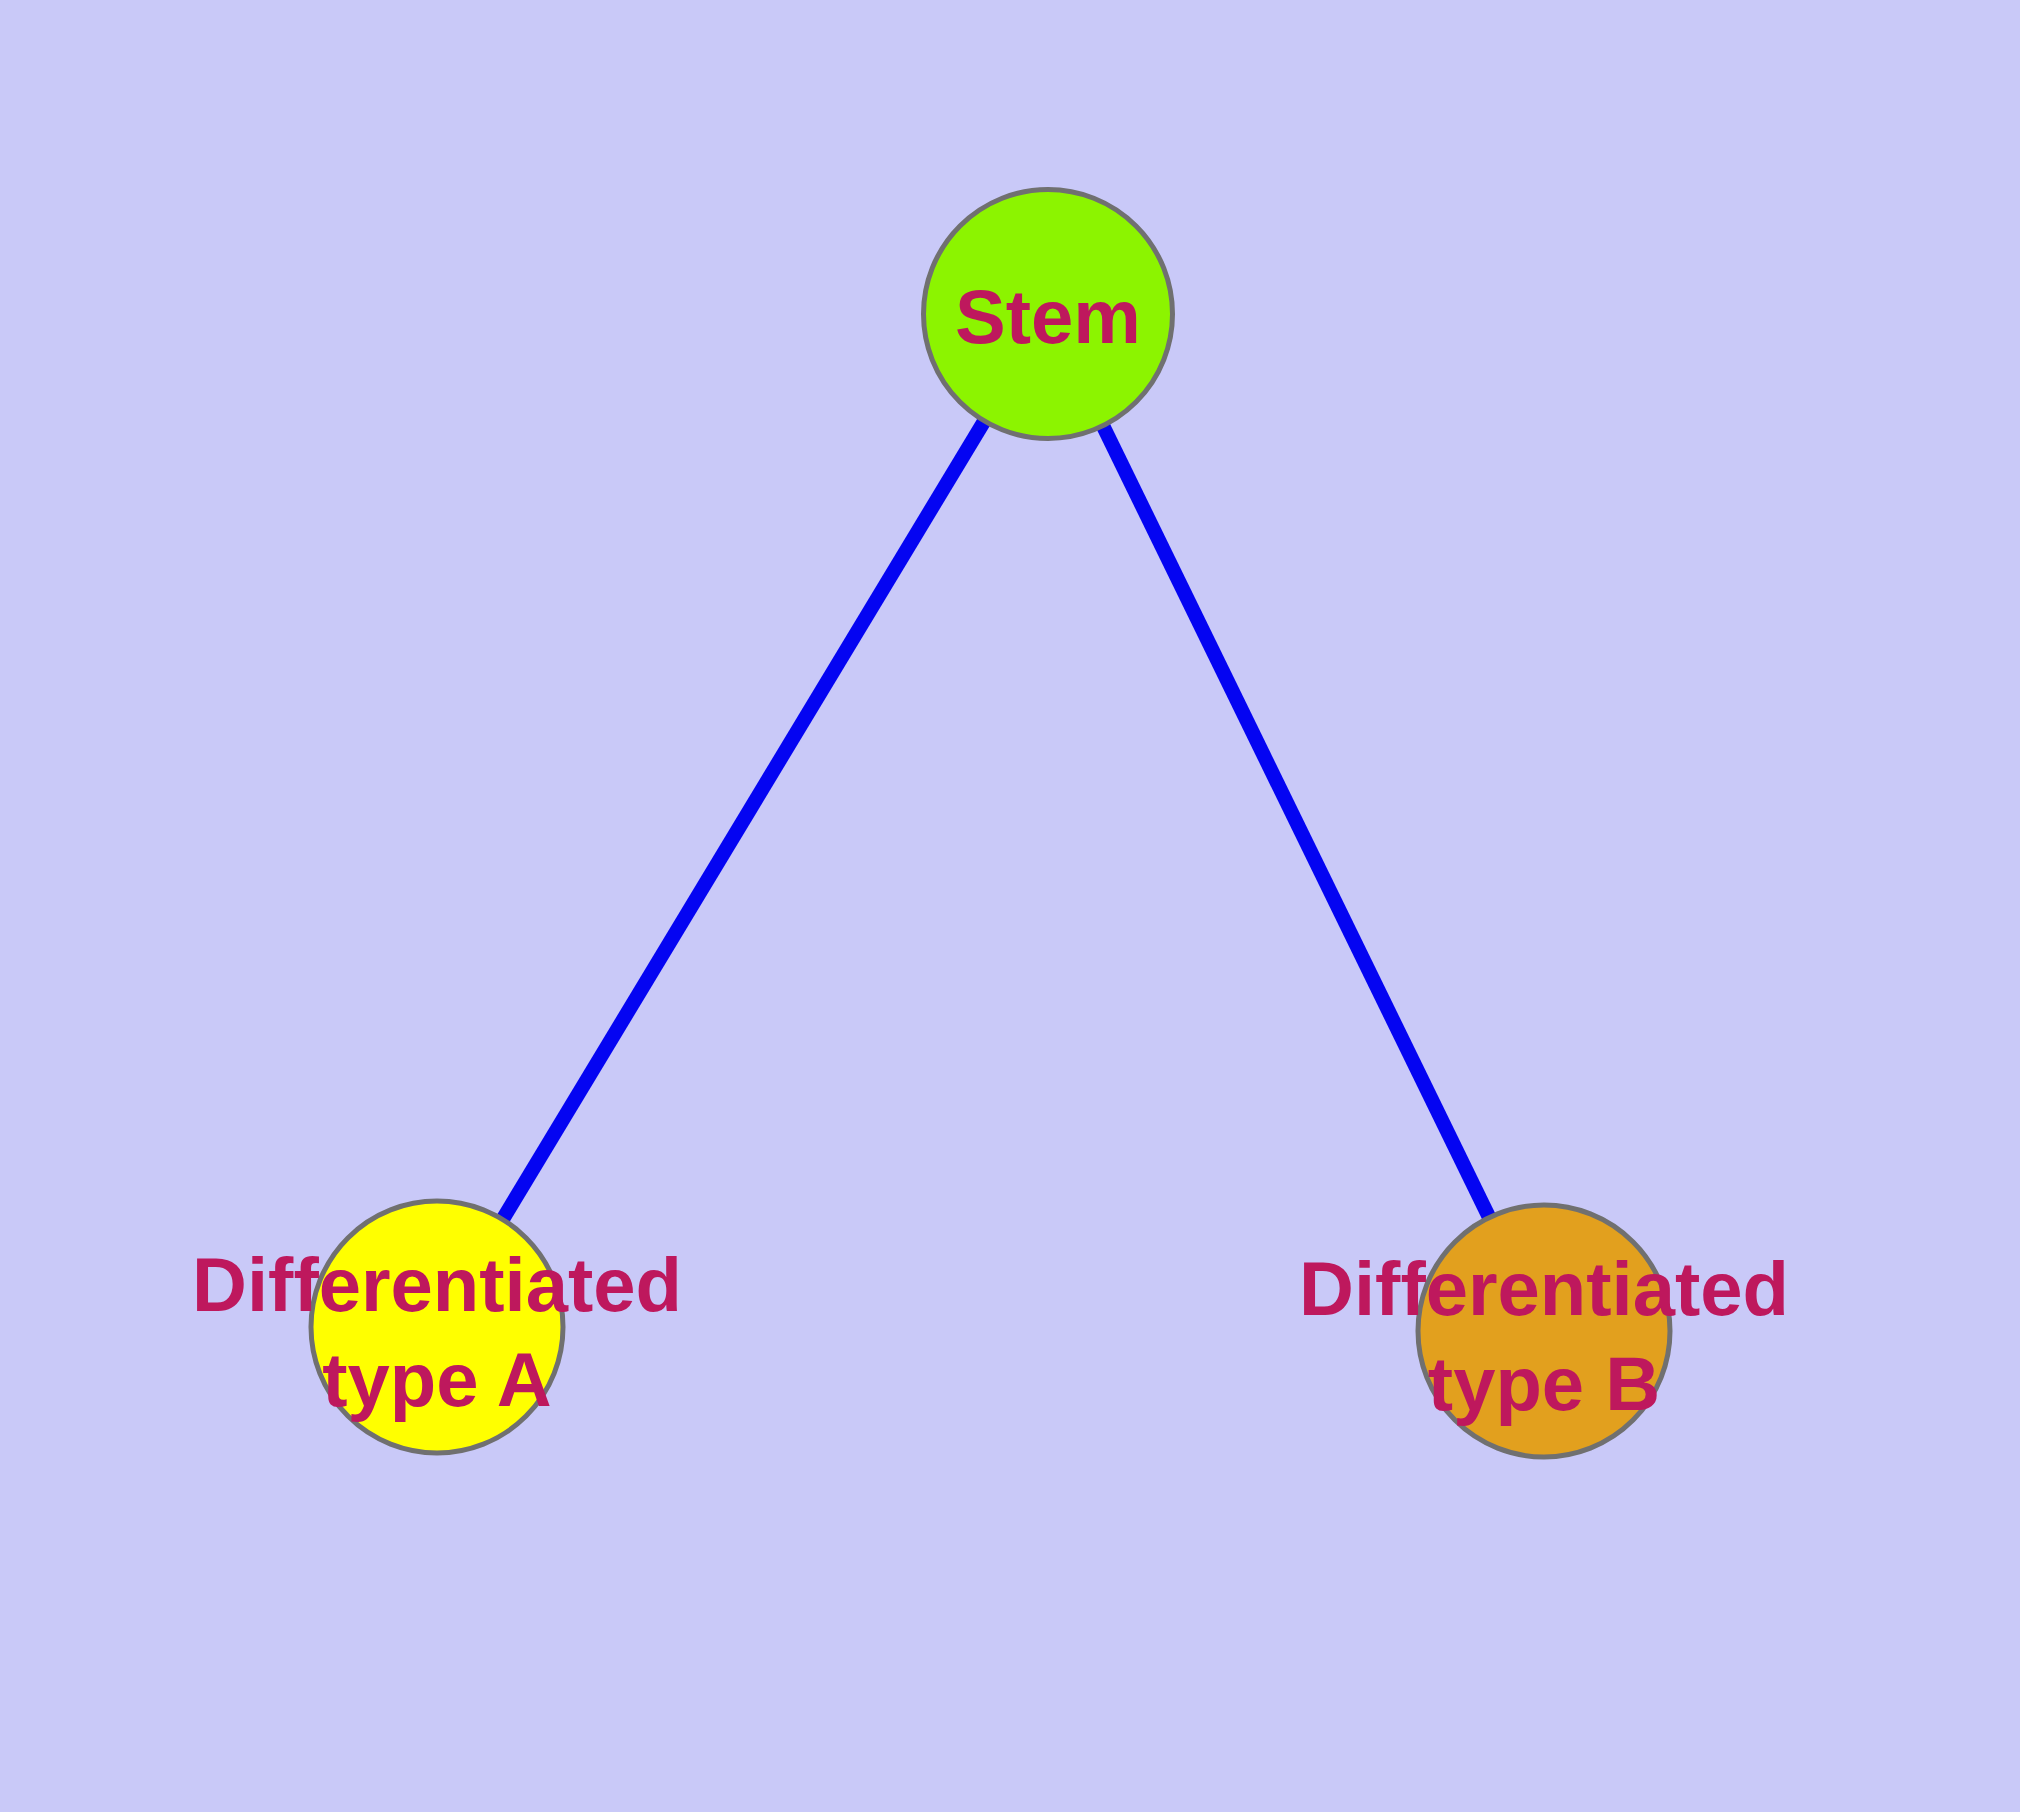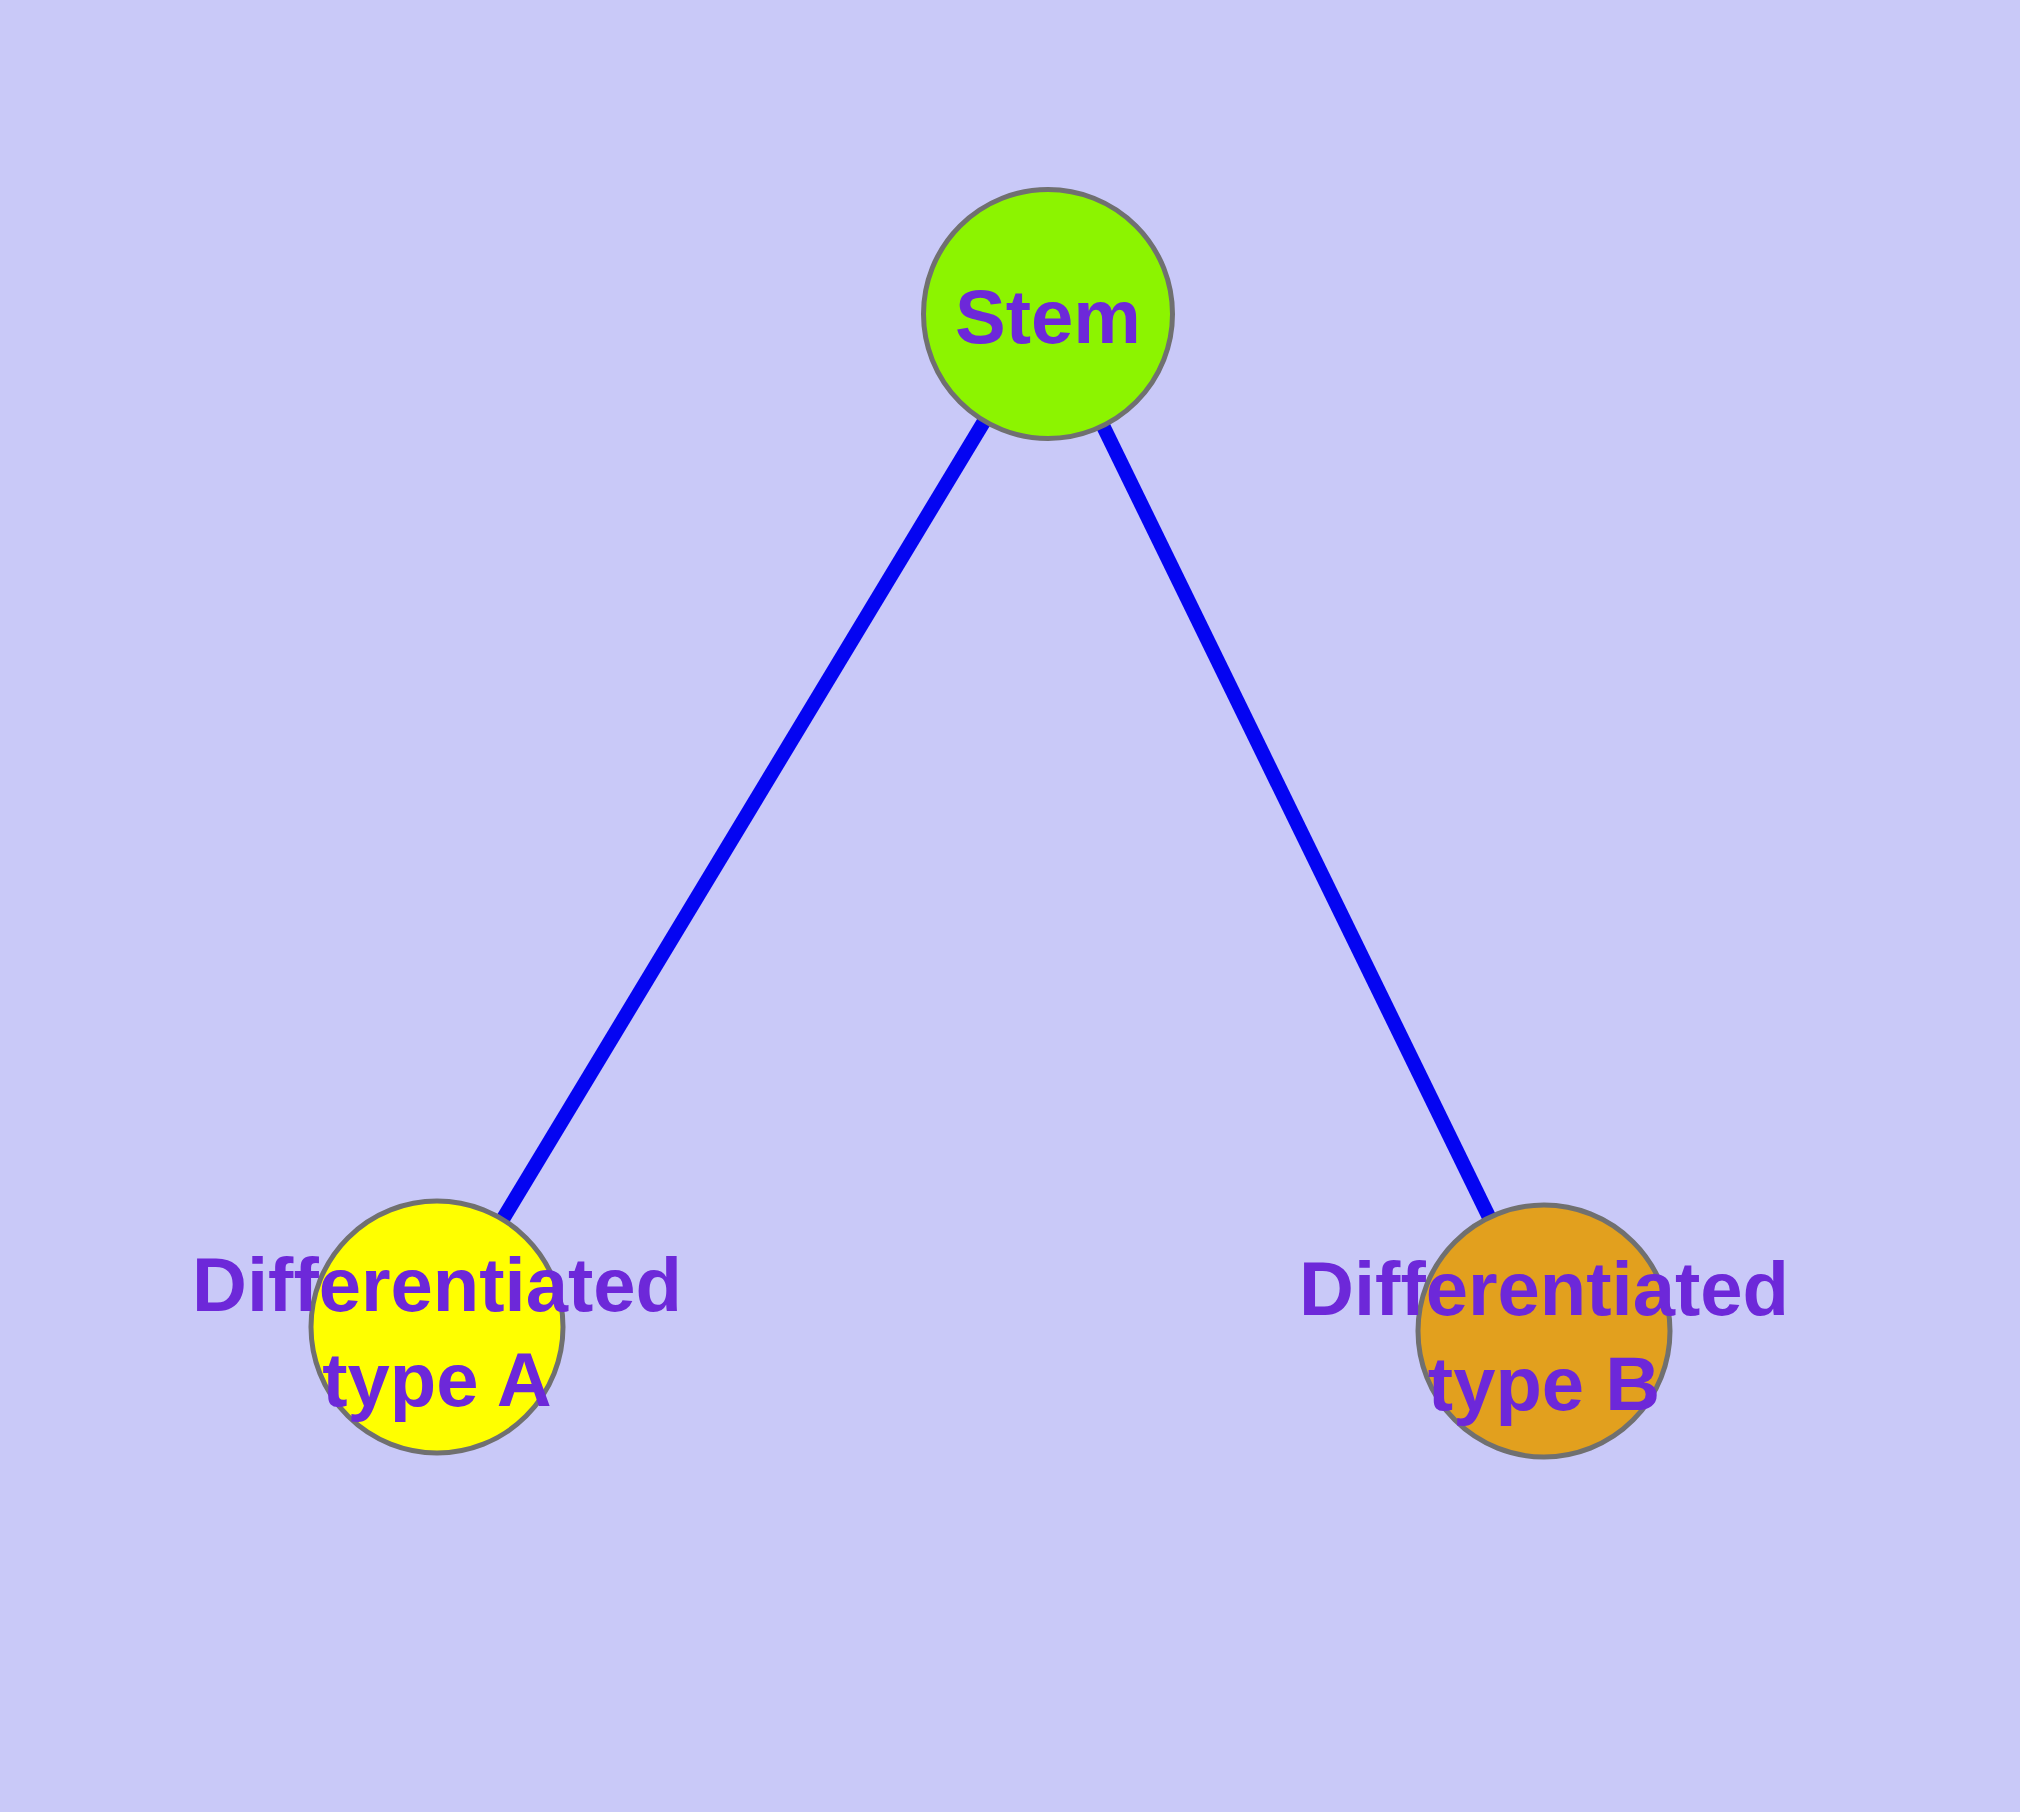--- a/index.html
+++ b/index.html
@@ -51,21 +51,21 @@
     left: 1544px;
     top: 1331px;
     width: 257px;
     height: 257px;
     background: #E2A01E;
   }
   .node-label {
     position: absolute;
     z-index: 3;
     transform: translate(-50%, -50%);
-    color: #6d28d9;
+    color: #be185d;
     font-weight: 700;
     font-size: 76px;
     line-height: 95px;
     white-space: pre-line;
     text-align: center;
     width: 848px;
     pointer-events: none;
   }
   .label-stem { left: 1048px; top: 316px; }
   .label-a    { left: 437px;  top: 1332px; }

